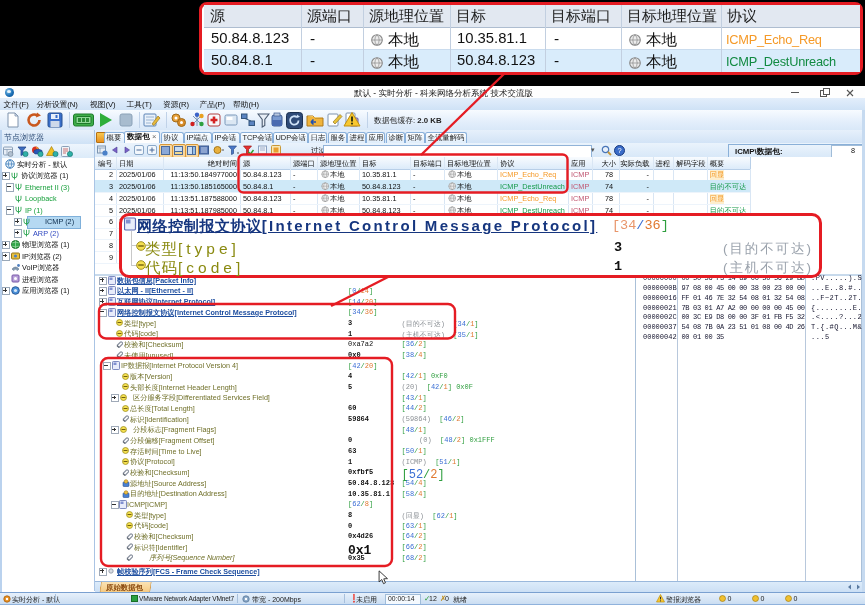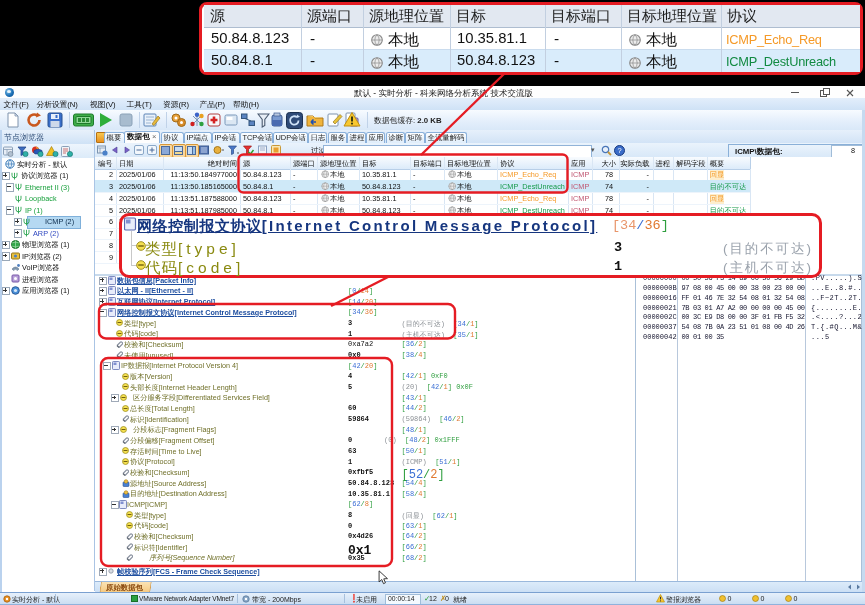--- a/index.html
+++ b/index.html
@@ -671,21 +671,21 @@
       <path d="M1.5 3.5 h4" stroke="#706010" stroke-width="1"></path>
     </svg>
 <div class="abs nw" style="left:133px;top:425.25000000000006px;font-size:7.2px;color:#6f6f28;">分段标志[Fragment Flags]</div>
 <div class="abs nw mono" style="left:401.5px;top:425.6500000000001px;font-size:7px;"><span style="color:#2e9e3e">[</span><span style="color:#3b6fd4">48</span><span style="color:#2e9e3e">/</span><span style="color:#e07830">1</span><span style="color:#2e9e3e">]</span></div>
 <svg class="abs" style="left:122px;top:436.725px;" width="7" height="7" viewBox="0 0 7 7">
       <path d="M1 4.5 L4.5 1 a1.6 1.6 0 0 1 2 2 L3 6.5" fill="none" stroke="#8a92a0" stroke-width="1.2"></path>
       <path d="M1 4.5 L3 6.5" stroke="#5a626e" stroke-width="1.2"></path>
     </svg>
 <div class="abs nw" style="left:130px;top:435.925px;font-size:7.2px;color:#6f6f28;">分段偏移[Fragment Offset]</div>
 <div class="abs nw mono" style="left:348px;top:436.32500000000005px;font-size:7px;"><span style="color:#111;font-weight:bold;">0</span></div>
-<div class="abs nw mono" style="left:384px;top:436.32500000000005px;font-size:7px;"><span style="color:#8c9196">(0)</span>&nbsp;&nbsp;<span style="color:#2e9e3e">[</span><span style="color:#3b6fd4">48</span><span style="color:#2e9e3e">/</span><span style="color:#e07830">2</span><span style="color:#2e9e3e">]</span> <span style="color:#2e9e3e">0x1FFF</span></div>
+<div class="abs nw mono" style="left:419px;top:436.32500000000005px;font-size:7px;"><span style="color:#8c9196">(0)</span>&nbsp;&nbsp;<span style="color:#2e9e3e">[</span><span style="color:#3b6fd4">48</span><span style="color:#2e9e3e">/</span><span style="color:#e07830">2</span><span style="color:#2e9e3e">]</span> <span style="color:#2e9e3e">0x1FFF</span></div>
 <svg class="abs" style="left:122px;top:447.40000000000003px;" width="7" height="7" viewBox="0 0 7 7">
       <circle cx="3.5" cy="3.5" r="3" fill="#f5e050" stroke="#a09020" stroke-width="0.8"></circle>
       <path d="M1.5 3.5 h4" stroke="#706010" stroke-width="1"></path>
     </svg>
 <div class="abs nw" style="left:130px;top:446.6px;font-size:7.2px;color:#6f6f28;">存活时间[Time to Live]</div>
 <div class="abs nw mono" style="left:348px;top:447.00000000000006px;font-size:7px;"><span style="color:#111;font-weight:bold;">63</span></div>
 <div class="abs nw mono" style="left:401.5px;top:447.00000000000006px;font-size:7px;"><span style="color:#2e9e3e">[</span><span style="color:#3b6fd4">50</span><span style="color:#2e9e3e">/</span><span style="color:#e07830">1</span><span style="color:#2e9e3e">]</span></div>
 <svg class="abs" style="left:122px;top:458.07500000000005px;" width="7" height="7" viewBox="0 0 7 7">
       <circle cx="3.5" cy="3.5" r="3" fill="#f5e050" stroke="#a09020" stroke-width="0.8"></circle>
       <path d="M1.5 3.5 h4" stroke="#706010" stroke-width="1"></path>

